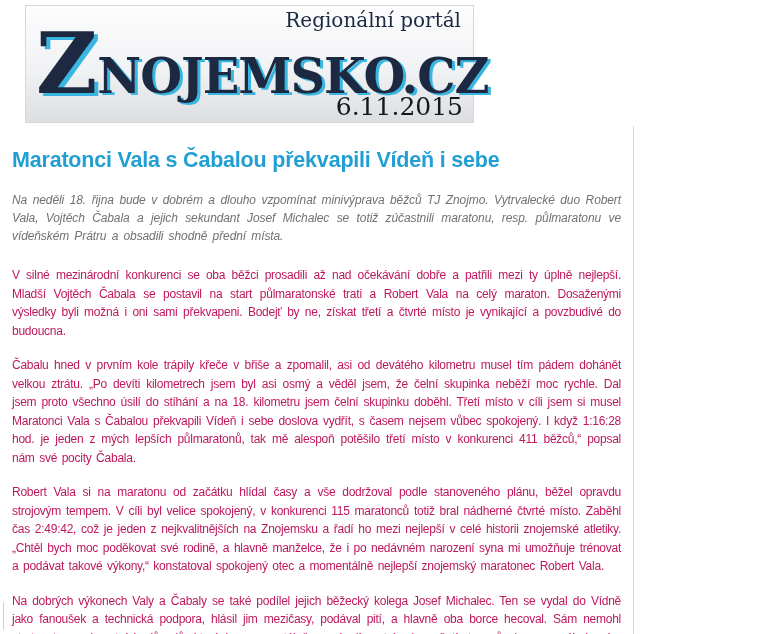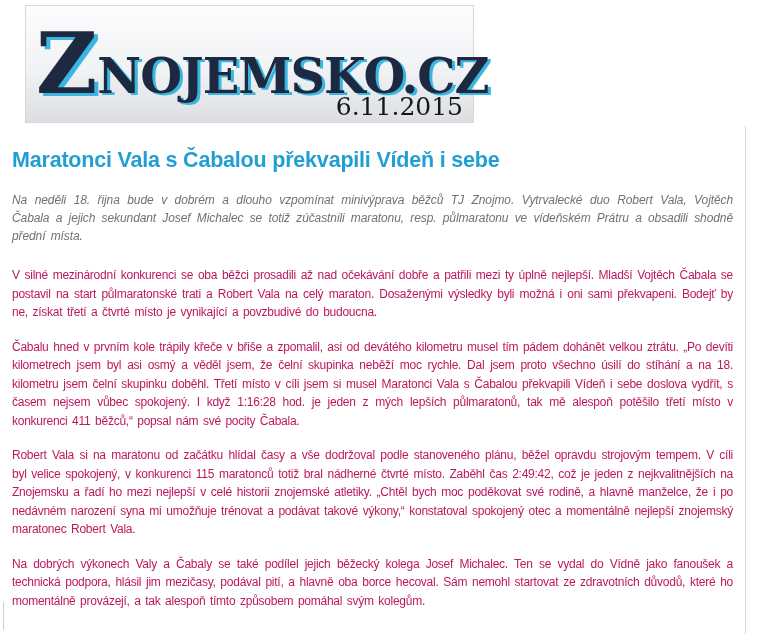--- a/index.html
+++ b/index.html
@@ -54,21 +54,21 @@
     position: absolute; right: 10px; bottom: 1px;
     font-family: "DejaVu Serif", serif;
     font-weight: 400;
     font-size: 25px; color: #14181e;
   }
 
   
   .article {
     position: absolute;
     left: 0; top: 126px;
-    width: 746px; height: 508px;
+    width: 634px; height: 508px;
     border-right: 1px solid #d8d9da;
     padding: 22px 12px 0 12px;
   }
   .article-title {
     font-size: 21.5px;
     font-weight: 700;
     letter-spacing: -0.2px;
     color: #219fd3;
     margin-bottom: 18px;
   }
@@ -97,20 +97,21 @@
     position: absolute;
     left: 3px; top: 602px;
     width: 1px; height: 28px;
     background: #cfd0d1;
   }
 </style>
 </head>
 <body>
 
 <div class="banner">
+  <div class="portal-label">Regionální portál</div>
 
   <div class="logo-row">
     <span class="logo-initial">Z</span>
     <span class="logo-rest">NOJEMSKO.CZ</span>
   </div>
 
 
   <div class="banner-date">6.11.2015</div>
 </div>
 

